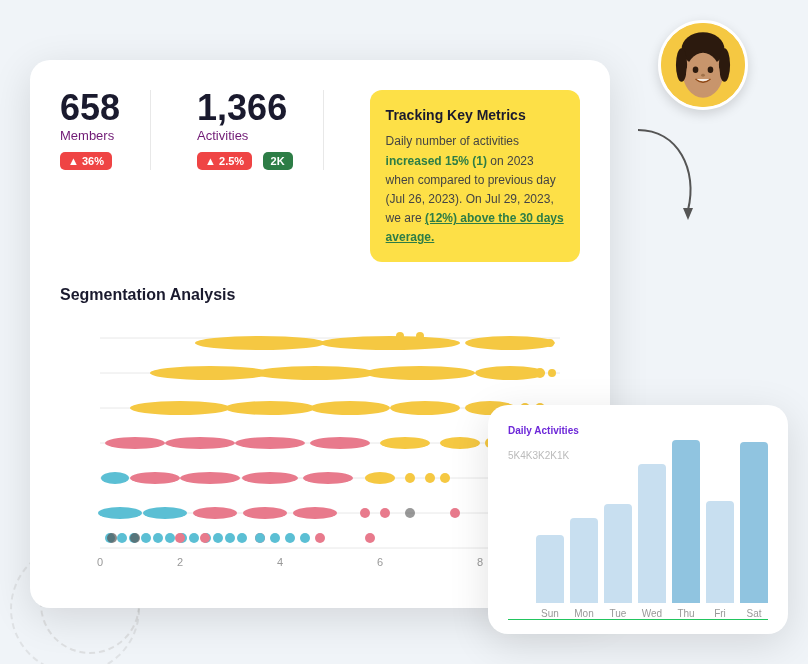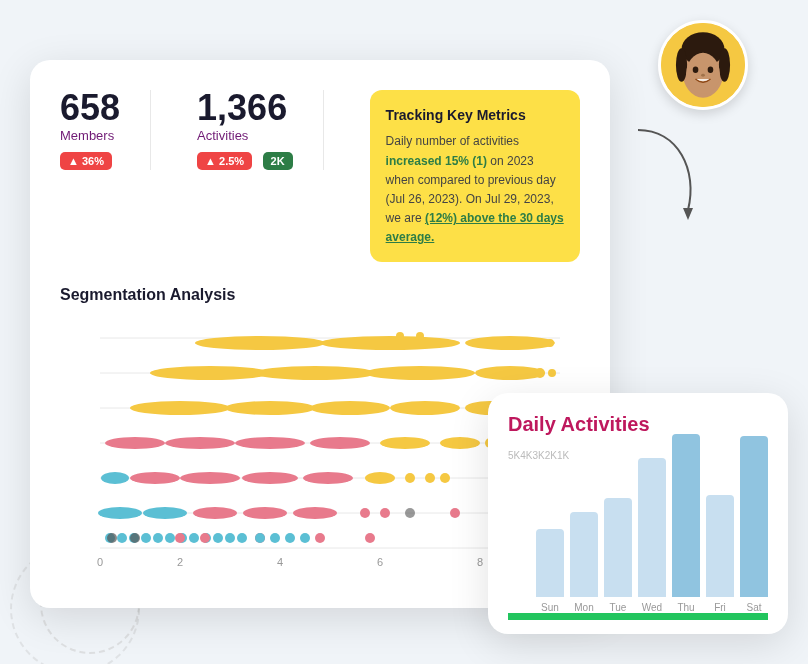--- a/index.html
+++ b/index.html
@@ -160,32 +160,32 @@
       right: 20px;
       bottom: 30px;
       width: 300px;
       background: #fff;
       border-radius: 20px;
       padding: 20px 20px 14px 20px;
       box-shadow: 0 10px 40px rgba(0,0,0,0.12);
       z-index: 3;
     }
     .daily-card-title {
-      font-size: 20px;
+      font-size: 10px;
       font-weight: 700;
-      color: #be185d;
+      color: #6d28d9;
       margin-bottom: 14px;
     }
     .bar-chart-area {
       display: flex;
       align-items: flex-end;
       height: 170px;
       gap: 6px;
       padding-left: 28px;
-      border-bottom: 7px solid #22c55e;
+      border-bottom: 1px solid #22c55e;
     }
     .bar-group {
       display: flex;
       flex-direction: column;
       align-items: center;
       flex: 1;
     }
     .bar {
       width: 100%;
       background: #c8dff0;

